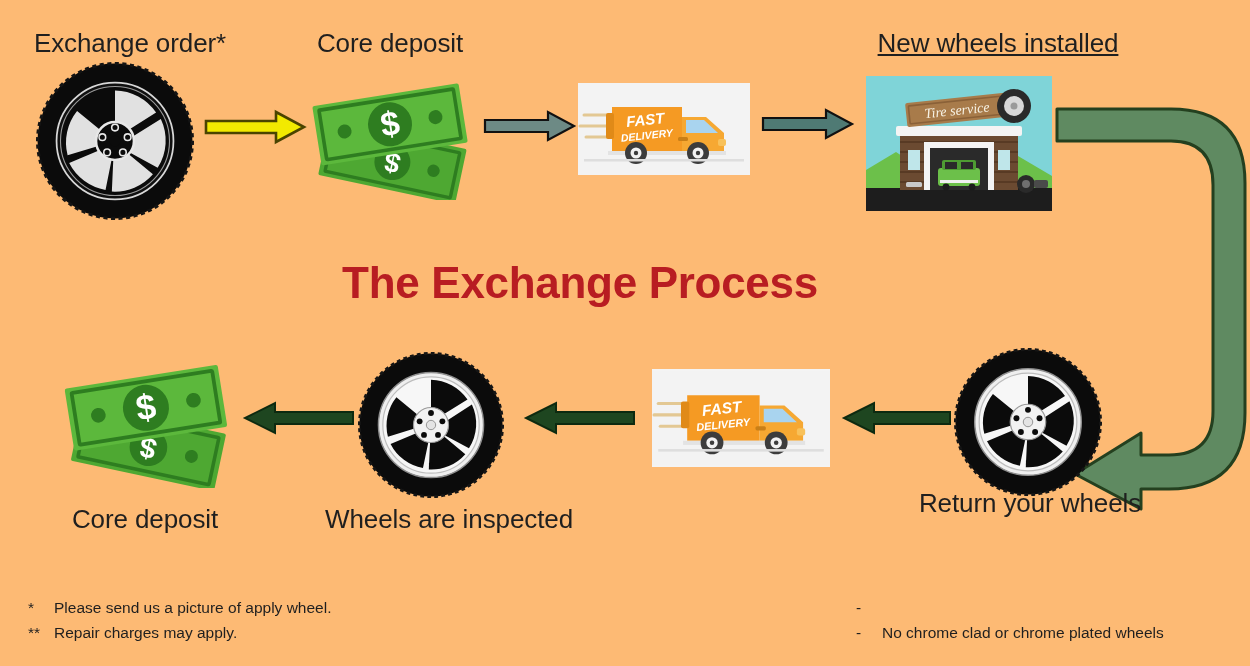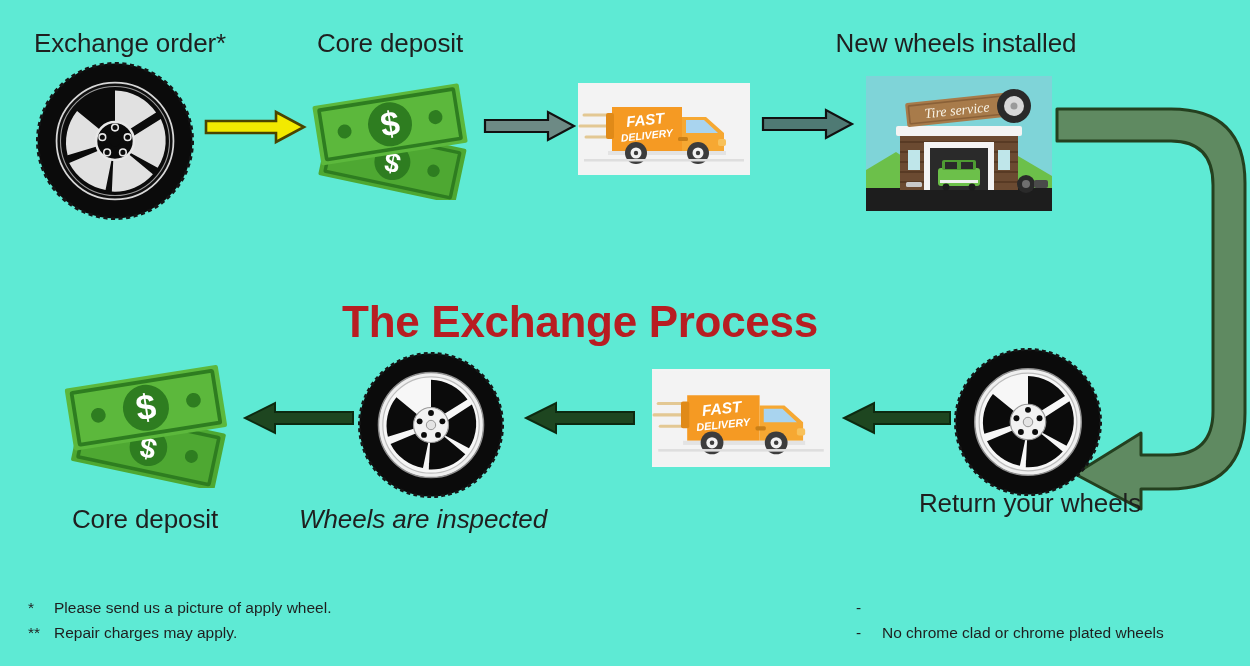--- a/index.html
+++ b/index.html
@@ -8,21 +8,21 @@
     background: #ffffff;
   }
   body {
     font-family: "Liberation Sans", sans-serif;
     color: #1a1a1a;
   }
   #canvas {
     position: relative;
     width: 1250px;
     height: 666px;
-    background: #5eead4;
+    background: #fdba74;
     overflow: hidden;
   }
   .abs { position: absolute; }
 
   
   .node-label {
     font-size: 26px;
     color: #1f1f1f;
     text-align: center;
     line-height: 1.18;
@@ -31,21 +31,20 @@
   }
   .node-label.wrap { white-space: normal; }
 
   .title {
     font-size: 44px;
     font-weight: bold;
     color: #b81d22;
     text-align: center;
     letter-spacing: -0.3px;
     white-space: nowrap;
-    margin-top: 39px;
   }
 
   .footnote-block { font-size: 15.5px; color: #1f1f1f; line-height: 1.62; }
   .footnote-row { display: flex; }
   .footnote-mark {
     display: inline-block;
     width: 26px;
     flex: 0 0 26px;
     font-size: 15.5px;
   }
@@ -167,21 +166,21 @@
       </g>
     </svg>
   </div>
 
   <div class="abs" style="left:762px; top:108px;">
     <svg class="arrow-svg" width="92" height="32" viewBox="0 0 92 32">
       <path d="M1 10 L64 10 L64 2 L90 16 L64 30 L64 22 L1 22 Z" fill="#4f7a74" stroke="#111111" stroke-width="2.2" stroke-linejoin="miter"></path>
     </svg>
   </div>
 
-  <div class="abs node-label" style="left:806px; top:28px; width:300px;">New wheels installed</div>
+  <div class="abs node-label" style="left:848px; top:28px; width:300px;text-decoration:underline;">New wheels installed</div>
 
   <div class="abs" style="left:866px; top:76px;">
     <svg class="shop-tile" width="186" height="135" viewBox="0 0 186 135" aria-hidden="true">
       <rect x="0" y="0" width="186" height="135" fill="#7fd4d8"></rect>
       <path d="M0 94 L30 76 L60 96 L60 120 L0 120 Z" fill="#6cc04a"></path>
       <path d="M126 98 L152 80 L186 100 L186 120 L126 120 Z" fill="#6cc04a"></path>
       <rect x="0" y="112" width="186" height="23" fill="#1d1d1d"></rect>
       <rect x="34" y="58" width="118" height="56" fill="#6b4a31"></rect>
       <g stroke="#523621" stroke-width="1.4">
         <line x1="34" y1="66" x2="152" y2="66"></line>
@@ -337,21 +336,21 @@
         <circle cx="57.8" cy="47.5" r="2"></circle>
         <circle cx="54.8" cy="56.8" r="2"></circle>
         <circle cx="45.2" cy="56.8" r="2"></circle>
         <circle cx="42.2" cy="47.5" r="2"></circle>
       </g>
       <circle cx="50" cy="50" r="3.2" fill="#e4e4e4" stroke="#8a8a8a" stroke-width="0.6"></circle>
       <rect x="48.6" y="76" width="2.6" height="3" fill="#0b0b0b"></rect>
     </svg>
   </div>
 
-  <div class="abs node-label" style="left:288px; top:504px; width:270px;font-style:italic;">Wheels are inspected</div>
+  <div class="abs node-label" style="left:314px; top:504px; width:270px;">Wheels are inspected</div>
 
   <div class="abs" style="left:243px; top:401px;">
     <svg class="arrow-svg" width="112" height="34" viewBox="0 0 112 34">
       <path d="M110 11 L32 11 L32 2 L2 17 L32 32 L32 23 L110 23 Z" fill="#1e4620" stroke="#0d2a10" stroke-width="2" stroke-linejoin="miter"></path>
     </svg>
   </div>
 
   <div class="abs" style="left:58px; top:352px;">
     <svg class="money" width="180" height="136" viewBox="0 0 172 128" aria-hidden="true">
       <g transform="rotate(12 86 92)">

